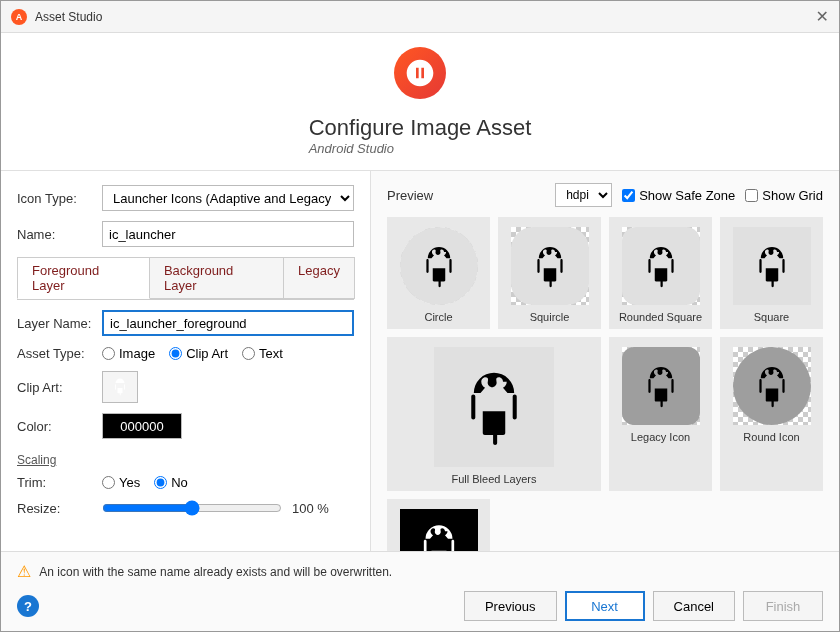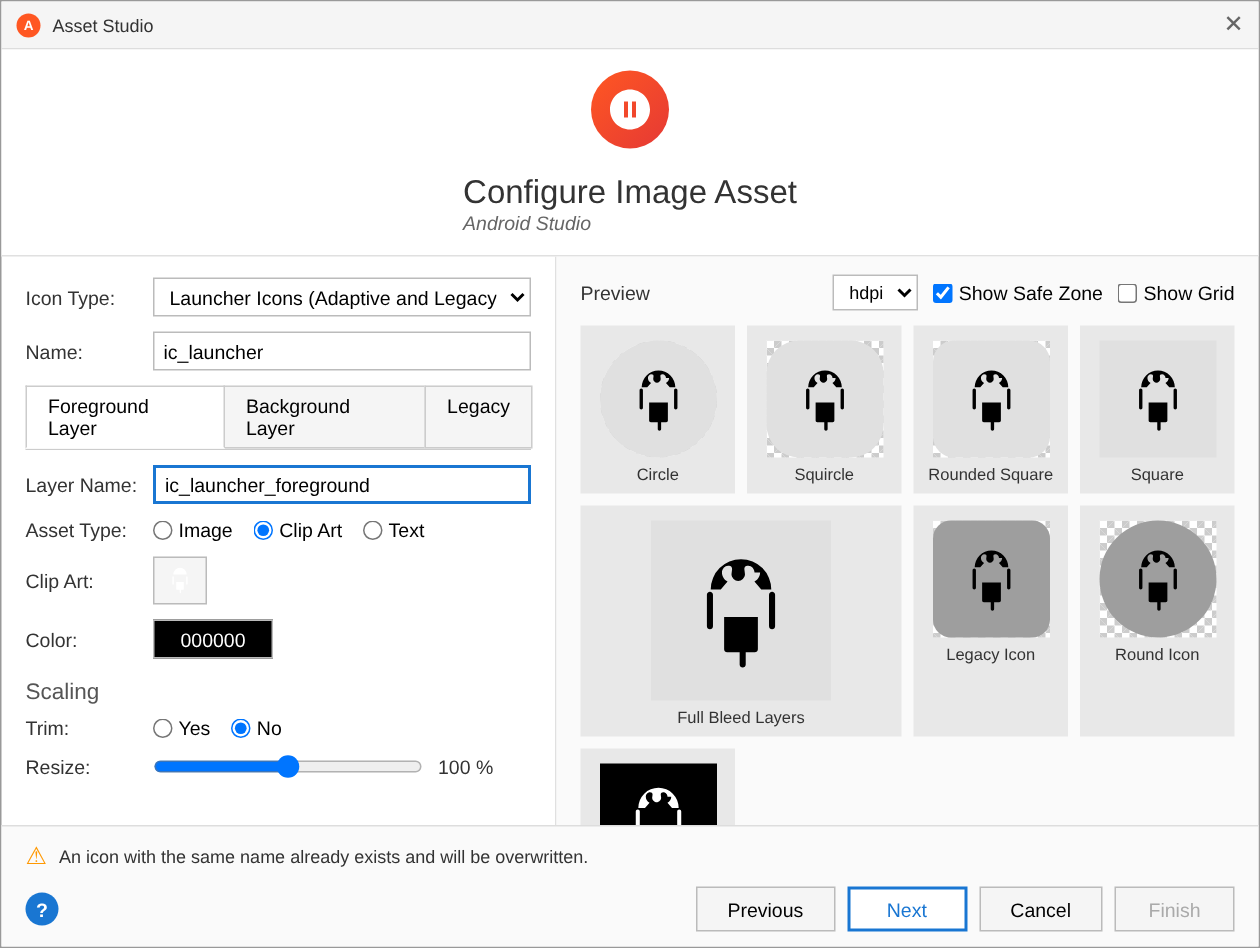--- a/index.html
+++ b/index.html
@@ -24,39 +24,39 @@
     
     .form-row { display: flex; align-items: center; margin-bottom: 10px; }
     .form-label { width: 85px; color: #333; flex-shrink: 0; }
     .form-control { flex: 1; }
     
     select.dropdown { width: 100%; padding: 4px 6px; border: 1px solid #bbb; background: #fff; height: 26px; font-size: 13px; cursor: pointer; }
     input.text-input { width: 100%; padding: 4px 6px; border: 1px solid #bbb; height: 26px; font-size: 13px; }
     input.text-input-highlighted { width: 100%; padding: 4px 6px; border: 2px solid #1976d2; height: 26px; font-size: 13px; }
     
     .tabs { display: flex; margin-bottom: 10px; border-bottom: 1px solid #ccc; }
-    .tab { padding: 5px 14px; border: 1px solid #ccc; background: #f5f5f5; cursor: pointer; font-size: 13px; color: #000000; margin-right: -1px; }
+    .tab { padding: 5px 14px; border: 1px solid #ccc; background: #f5f5f5; cursor: pointer; font-size: 13px; color: #7f1d1d; margin-right: -1px; }
     .tab.active { background: #fff; border-bottom: 1px solid #fff; z-index: 1; position: relative; }
     
     .section-title { color: #555; margin-bottom: 8px; font-size: 12px; }
     
     .asset-type-row { display: flex; align-items: center; margin-bottom: 10px; }
     .asset-label { width: 85px; color: #333; flex-shrink: 0; }
     .radio-group { display: flex; align-items: center; gap: 14px; }
     .radio-item { display: flex; align-items: center; gap: 4px; cursor: pointer; }
     .radio-item input { cursor: pointer; }
     
     .clip-art-row { display: flex; align-items: center; margin-bottom: 10px; }
     .clip-art-btn { width: 36px; height: 32px; border: 1px solid #bbb; background: #f5f5f5; cursor: pointer; display: flex; align-items: center; justify-content: center; font-size: 18px; }
     .android-icon { font-size: 16px; }
     
     .color-row { display: flex; align-items: center; margin-bottom: 14px; }
     .color-swatch { width: 80px; height: 26px; background: #000; border: 1px solid #bbb; cursor: pointer; display: flex; align-items: center; justify-content: center; color: #fff; font-size: 11px; font-family: monospace; }
     
-    .scaling-title { color: #555; margin-bottom: 8px; font-size: 15px; }
+    .scaling-title { color: #555; margin-bottom: 8px; font-size: 12px; text-decoration: underline; }
     
     .trim-row { display: flex; align-items: center; margin-bottom: 10px; }
     .resize-row { display: flex; align-items: center; margin-bottom: 10px; }
     .resize-label { width: 85px; color: #333; flex-shrink: 0; }
     .slider-container { flex: 1; display: flex; align-items: center; }
     input[type=range] { width: 180px; }
     .resize-value { margin-left: 10px; color: #333; }
     
     .right-panel { flex: 1; padding: 12px 16px; background: #fafafa; display: flex; flex-direction: column; }
     .preview-header { display: flex; align-items: center; justify-content: space-between; margin-bottom: 10px; }

